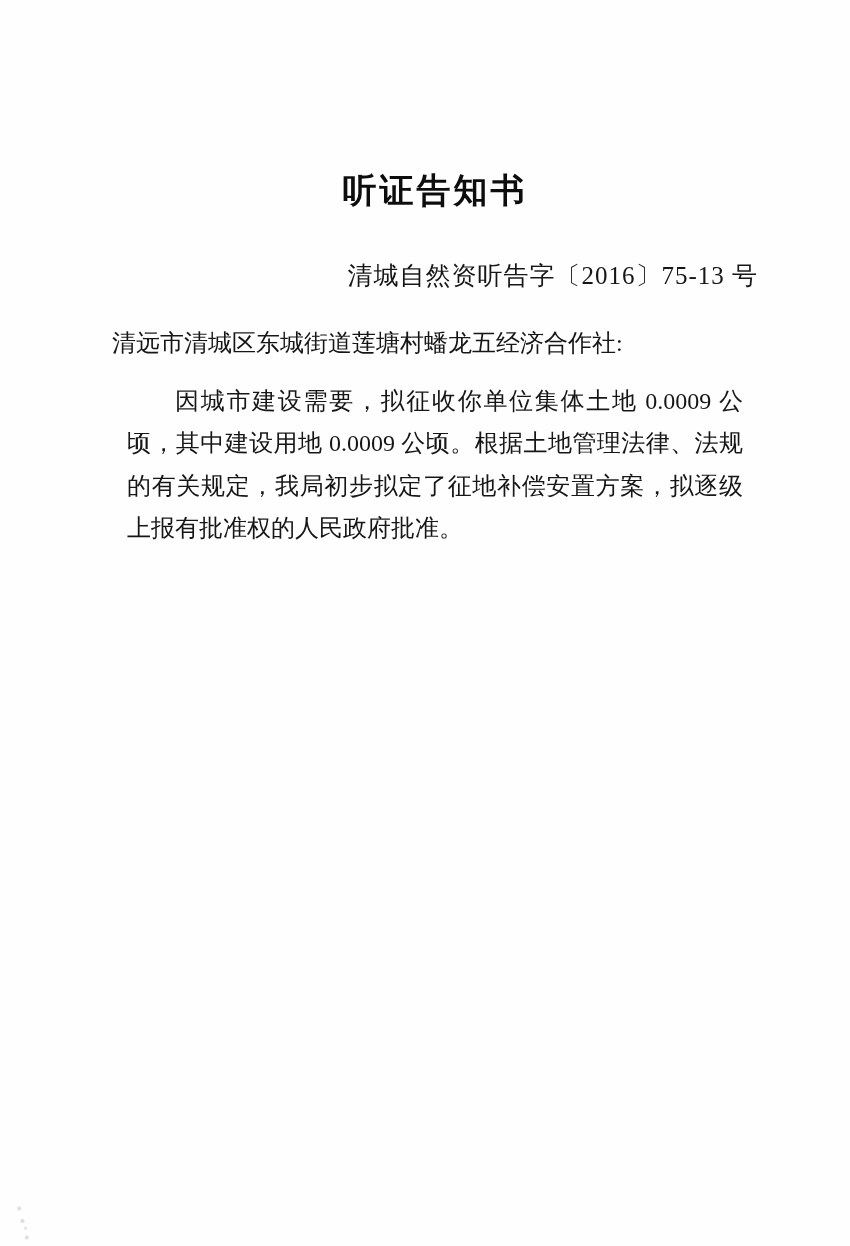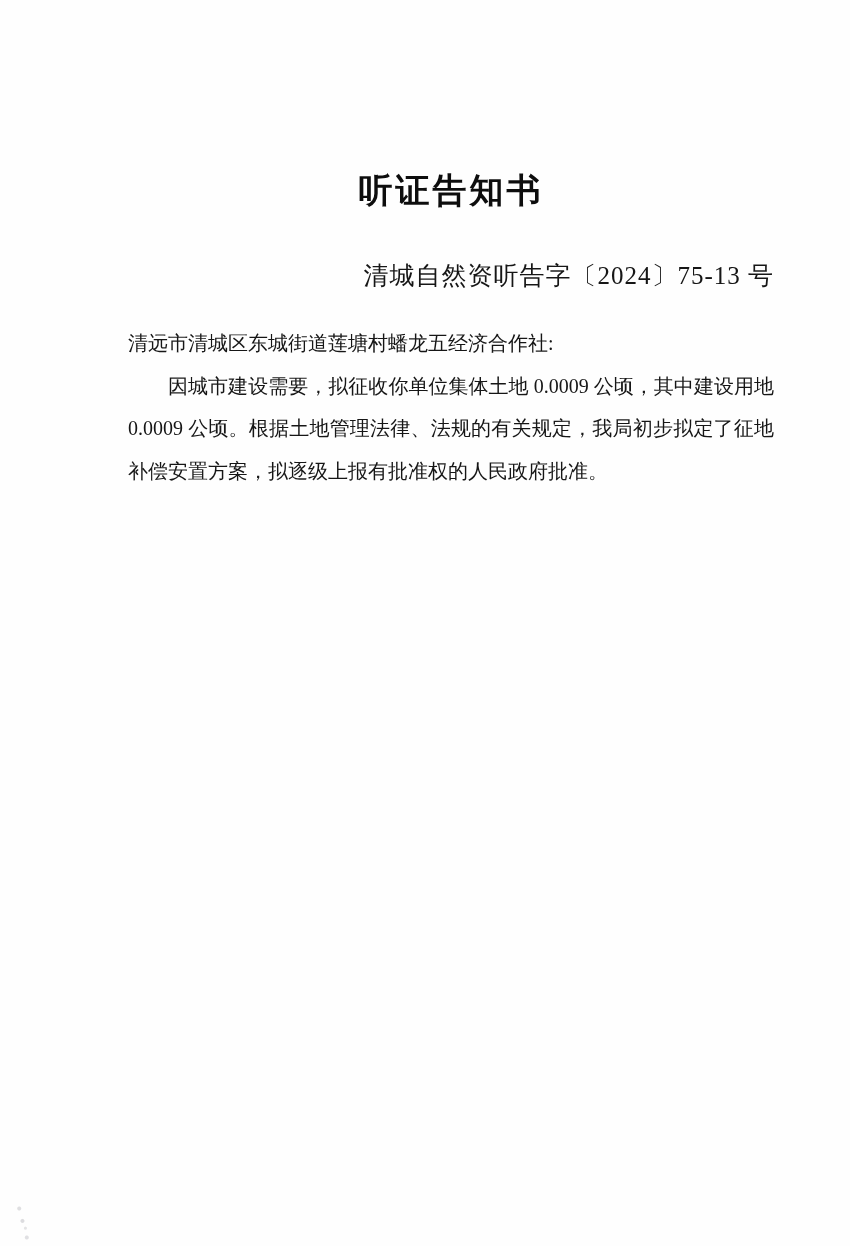--- a/index.html
+++ b/index.html
@@ -12,21 +12,21 @@
     width: 850px;
     height: 1246px;
     margin: 0 auto;
     background: #fefefe;
     color: #161616;
     font-family: "Liberation Serif", serif;
     overflow: hidden;
   }
   .content {
     position: absolute;
-    left: 128px;
+    left: 112px;
     top: 0;
     width: 646px;
   }
   .title {
     margin: 0;
     padding-top: 168px;
     text-align: center;
     font-family: "Liberation Sans", sans-serif;
     font-weight: 900;
     font-size: 34px;
@@ -36,31 +36,31 @@
   }
   .doc-number {
     margin-top: 48px;
     text-align: right;
     font-size: 25px;
     line-height: 32px;
     letter-spacing: 1px;
   }
   .body-block {
     margin-top: 30px;
-    font-size: 20px;
+    font-size: 24px;
     line-height: 42.6px;
     text-align: justify;
     text-justify: inter-ideograph;
   }
   .addressee {
     margin: 0;
     text-indent: 0;
   }
   .para {
-    margin: 0;
+    margin: 15px;
     text-indent: 2em;
   }
   .smudge {
     position: absolute;
     left: 6px;
     top: 1210px;
     width: 34px;
     height: 26px;
     transform: rotate(38deg);
     opacity: 0.55;
@@ -70,20 +70,20 @@
       radial-gradient(circle at 65% 60%, #cfcfd2 0 1px, transparent 2px),
       radial-gradient(circle at 85% 85%, #c9c9cd 0 1.5px, transparent 2.5px);
   }
 </style>
 </head>
 <body>
 
 <div class="page">
   <div class="content">
     <h1 class="title">听证告知书</h1>
-    <div class="doc-number">清城自然资听告字〔2024〕75-13 号</div>
+    <div class="doc-number">清城自然资听告字〔2016〕75-13 号</div>
     <div class="body-block">
       <p class="addressee">清远市清城区东城街道莲塘村蟠龙五经济合作社:</p>
       <p class="para">因城市建设需要，拟征收你单位集体土地 0.0009 公顷，其中建设用地 0.0009 公顷。根据土地管理法律、法规的有关规定，我局初步拟定了征地补偿安置方案，拟逐级上报有批准权的人民政府批准。</p>
     </div>
   </div>
   <div class="smudge"></div>
 </div>
 
 </body></html>

